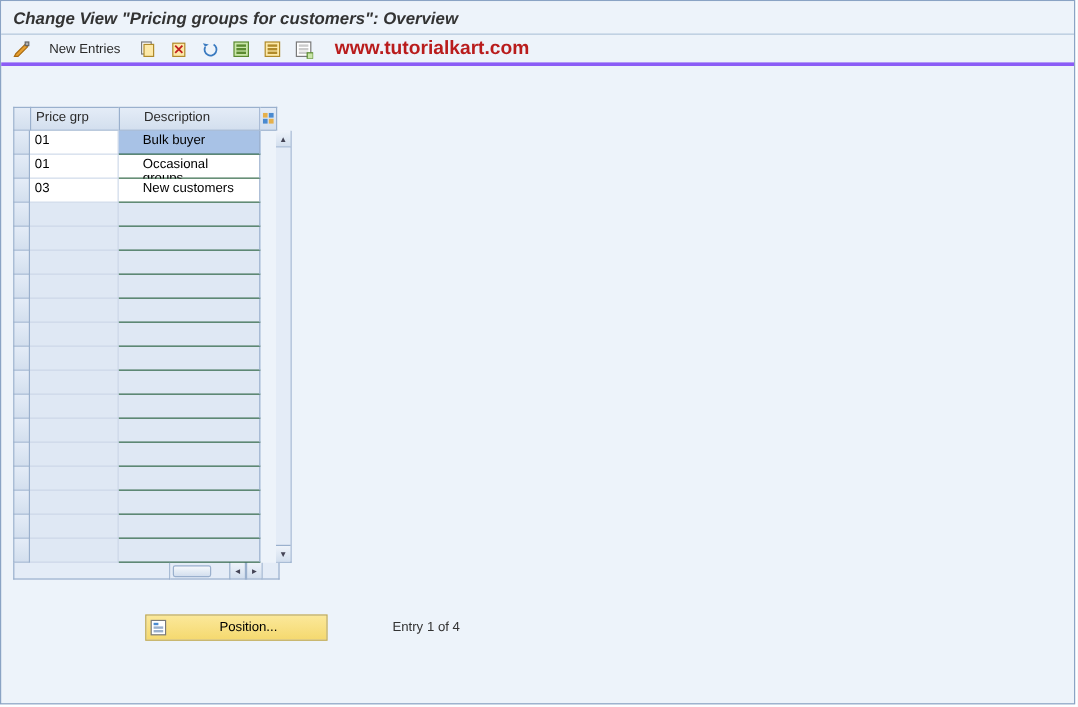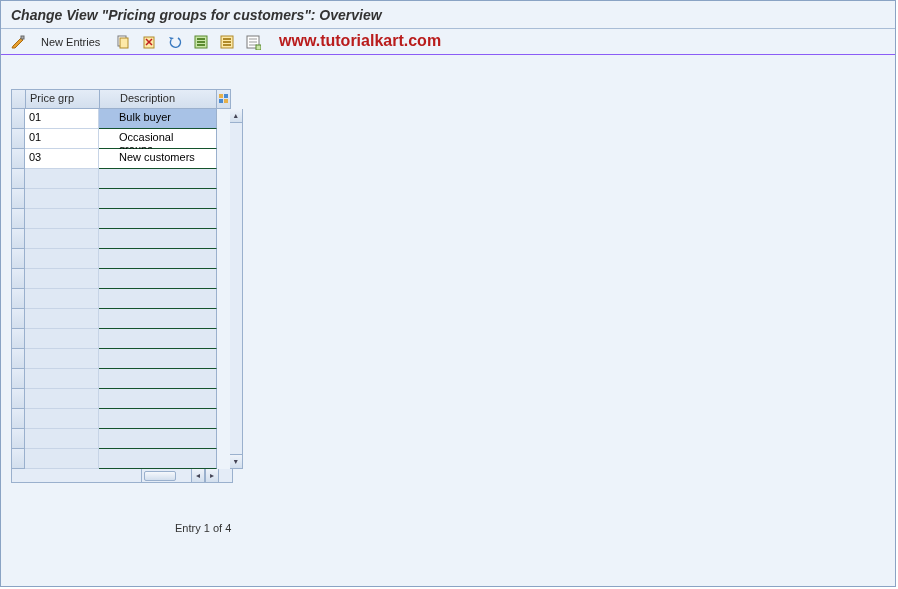--- a/index.html
+++ b/index.html
@@ -27,21 +27,21 @@
   color: #333;
   border-bottom: 1px solid #a9bdd6;
   background: #edf3fa;
 }
 .toolbar {
   height: 26px;
   padding: 3px 6px;
   display: flex;
   align-items: center;
   gap: 4px;
-  border-bottom: 1px solid #8b5cf6;
+  border-bottom: 3px solid #8b5cf6;
   background: #edf3fa;
   position: relative;
 }
 .tb-btn {
   width: 22px;
   height: 20px;
   display: flex;
   align-items: center;
   justify-content: center;
   border-radius: 2px;
@@ -417,15 +417,26 @@
             <div class="hs-thumb"></div>
           </div>
         <div class="hs-btn">◂</div>
         <div class="hs-btn">▸</div>
         <div class="hs-corner"></div>
       </div>
     </div>
   </div>
 
   <div class="footer-row">
+    <div class="position-btn">
+      <span class="picon">
+        <svg width="14" height="14">
+            <rect x="1" y="1" width="12" height="12" fill="#fff" stroke="#7a7a7a"></rect>
+            <rect x="3" y="3" width="4" height="2" fill="#4a8ad0"></rect>
+            <rect x="3" y="6" width="8" height="2" fill="#9ab0cd"></rect>
+            <rect x="3" y="9" width="8" height="2" fill="#9ab0cd"></rect>
+          </svg>
+      </span>
+      <span class="plabel">Position...</span>
+    </div>
     <div class="entry-text">Entry 1 of 4</div>
   </div>
 </div>
 
 </body></html>

